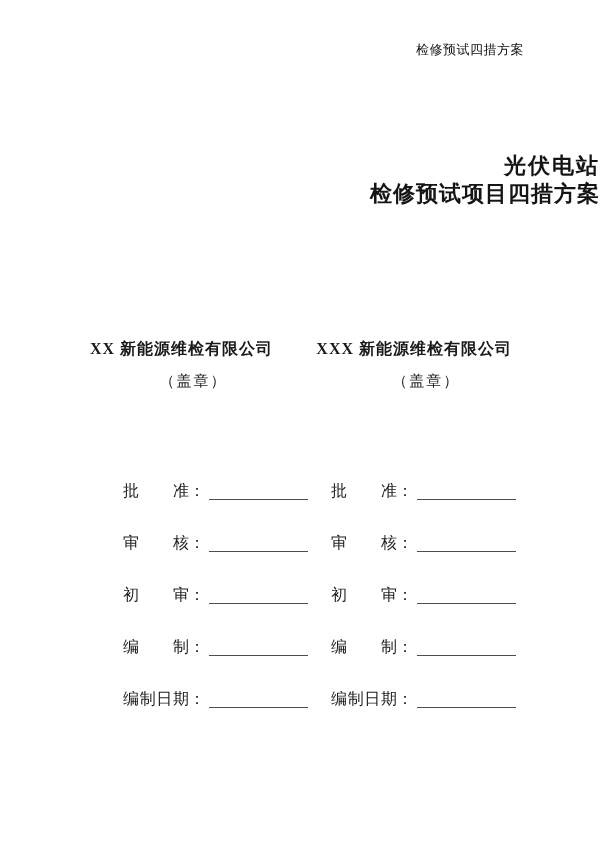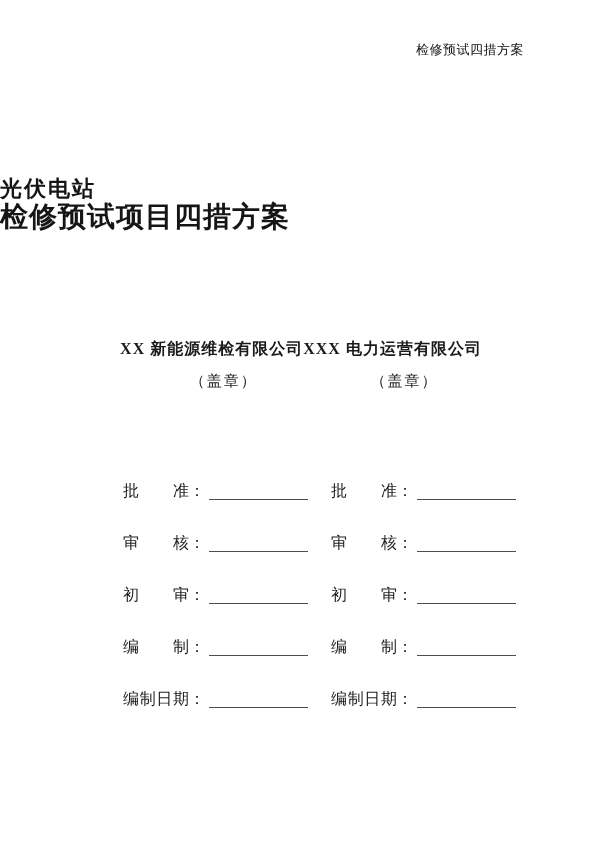--- a/index.html
+++ b/index.html
@@ -25,46 +25,46 @@
     font-family: "Liberation Sans", "DejaVu Sans", sans-serif;
     font-weight: normal;
     font-size: 13px;
     letter-spacing: 0.5px;
     color: #111111;
   }
 
   
   .doc-title {
     position: absolute;
-    top: 175px;
+    top: 152px;
     left: 0;
     width: 100%;
-    text-align: left;
+    text-align: right;
     font-weight: bold;
     color: #151515;
   }
   .doc-title .line1 {
     font-size: 22px;
     line-height: 28px;
     letter-spacing: 2px;
   }
   .doc-title .line2 {
-    font-size: 28px;
+    font-size: 22px;
     line-height: 28px;
     letter-spacing: 1px;
   }
 
   
   .parties {
     position: absolute;
     top: 339px;
     left: 90px;
     right: 88px;
     display: flex;
-    justify-content: center;
+    justify-content: space-between;
   }
   .party {
     text-align: center;
   }
   .company {
     font-size: 16px;
     font-weight: bold;
     letter-spacing: 1px;
     line-height: 20px;
     white-space: nowrap;
@@ -130,21 +130,21 @@
     <div class="line1">光伏电站</div>
     <div class="line2">检修预试项目四措方案</div>
   </div>
 
   <div class="parties">
     <div class="party">
       <div class="company">XX 新能源维检有限公司</div>
       <div class="seal">（盖章）</div>
     </div>
     <div class="party">
-      <div class="company">XXX 电力运营有限公司</div>
+      <div class="company">XXX 新能源维检有限公司</div>
       <div class="seal">（盖章）</div>
     </div>
   </div>
 
   <div class="signatures">
 
     <div class="sig-col">
       <div class="sig-row">
         <span class="sig-label">批准</span><span class="sig-colon">：</span><span class="sig-line"></span>
       </div>

